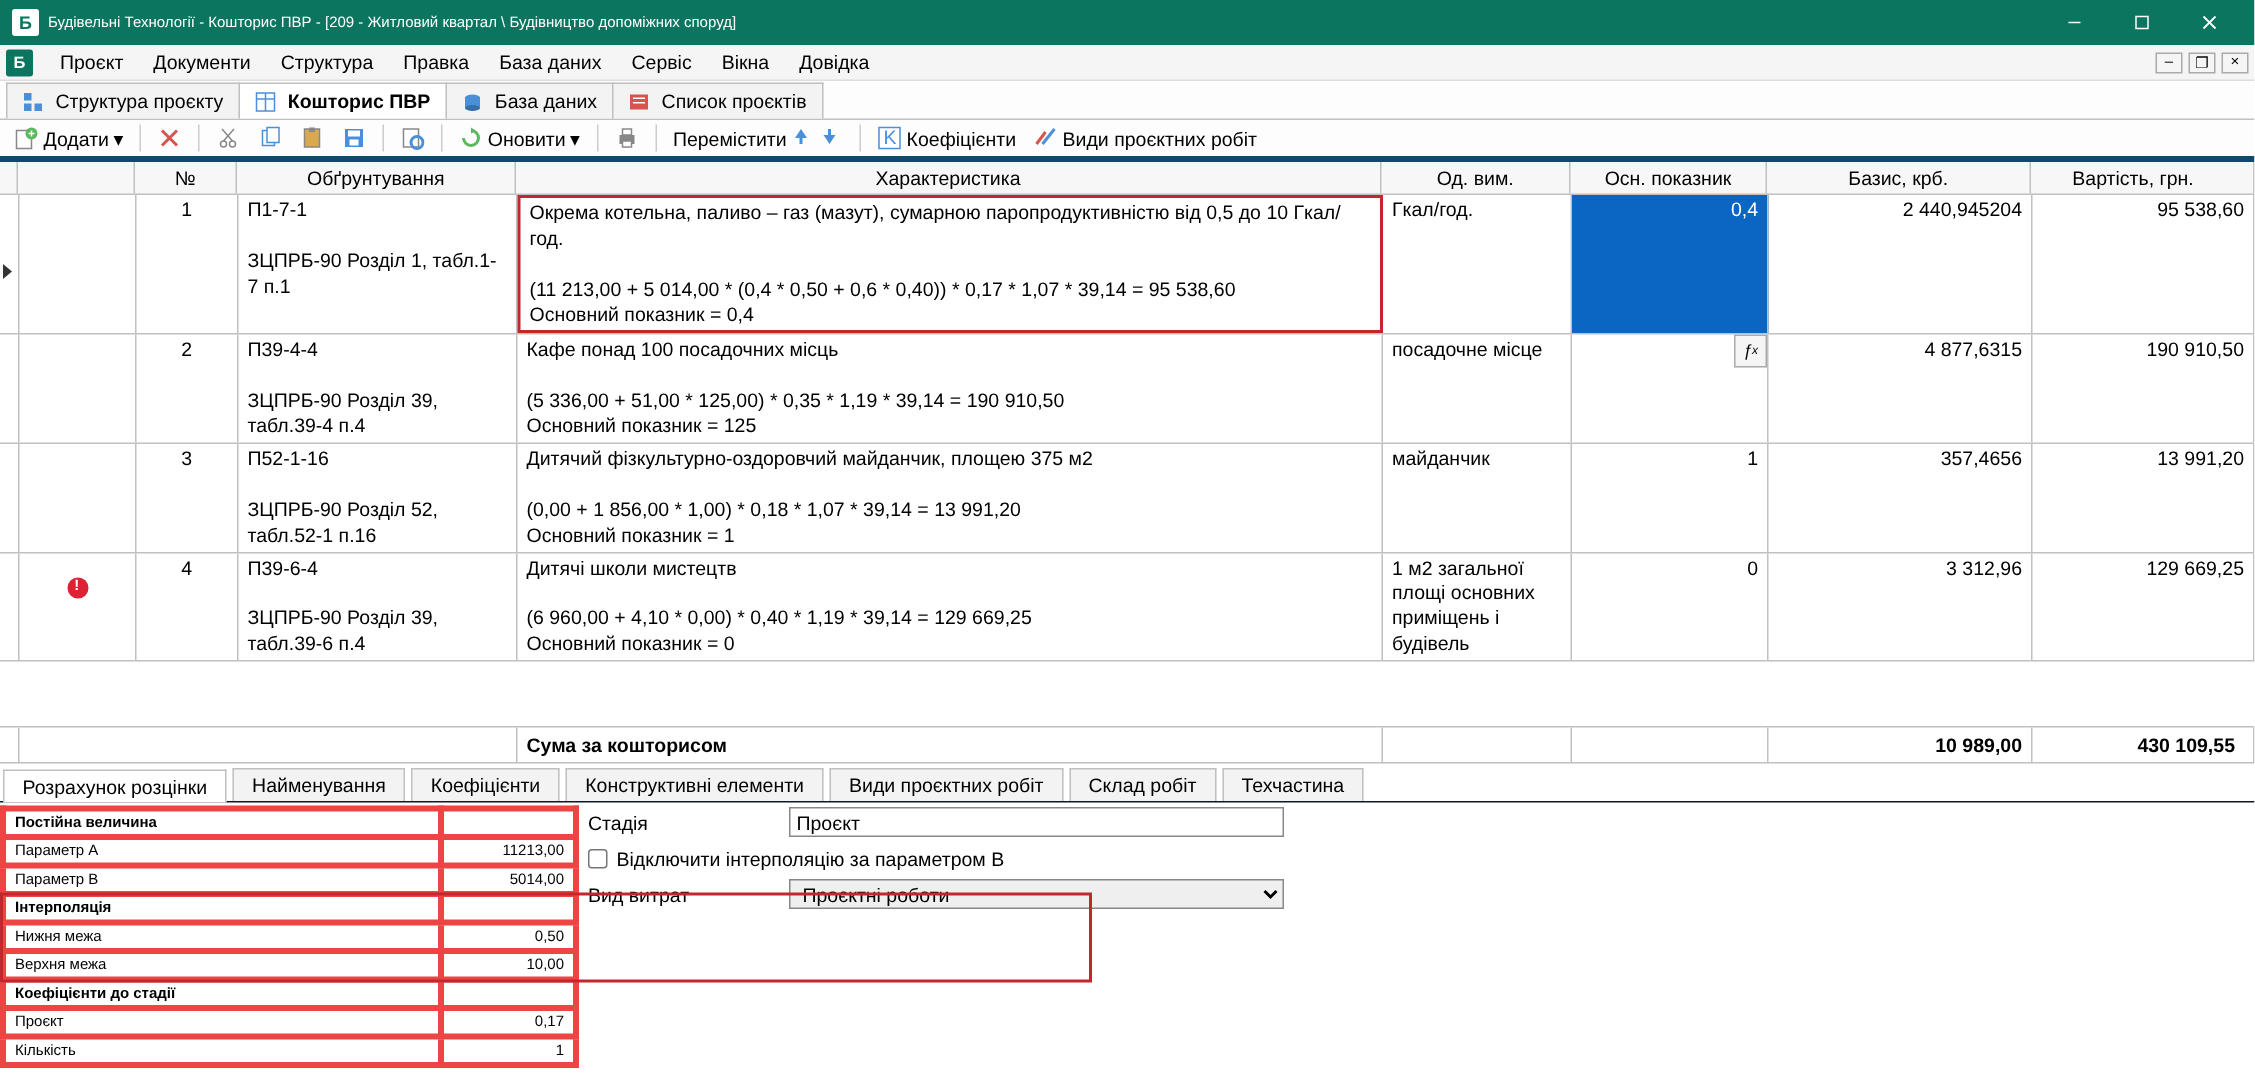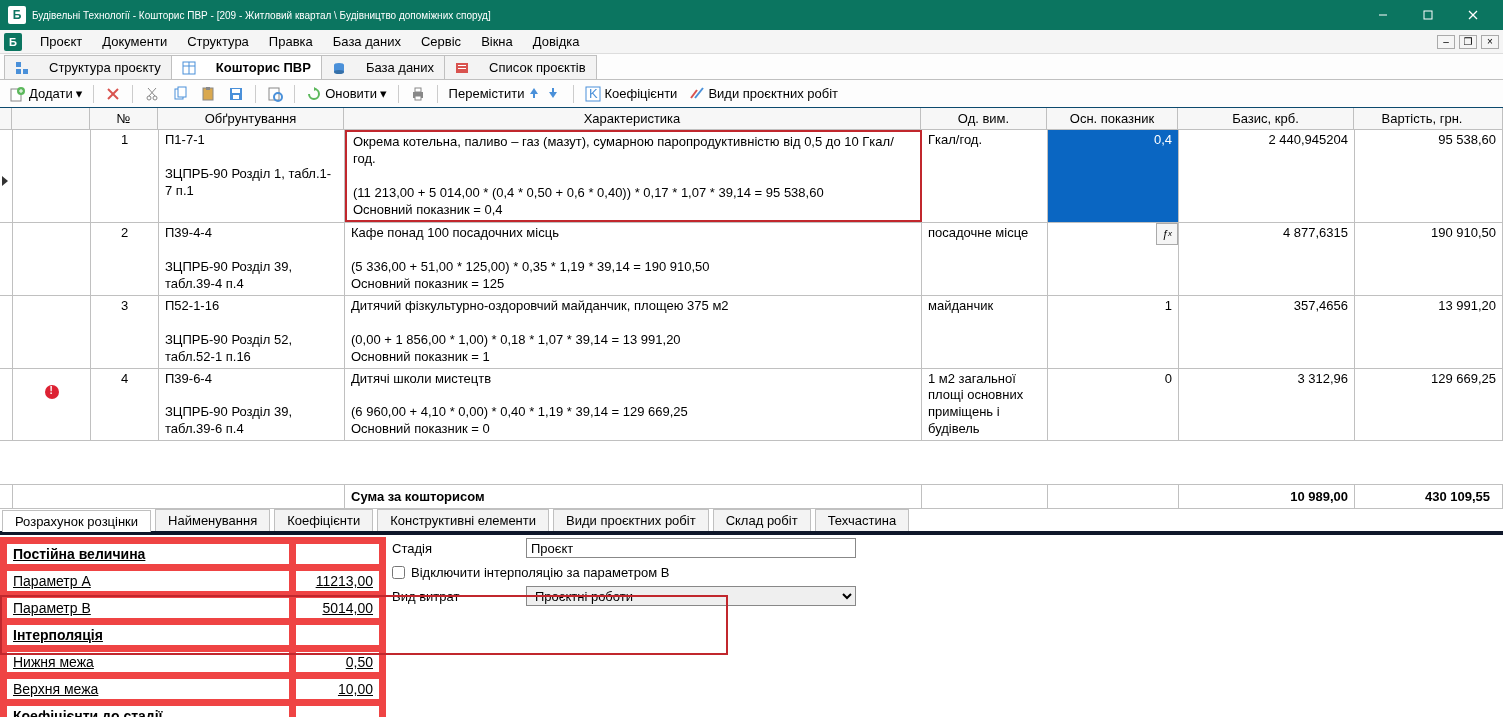--- a/index.html
+++ b/index.html
@@ -14,26 +14,26 @@
 
 
 .menubar { background: #f5f5f5; height: 24px; display: flex; align-items: center; padding: 0 4px; border-bottom: 1px solid #ddd; position: relative; }
 .menubar .m-icon { width: 18px; height: 18px; background: #0b7560; color: #fff; font-weight: bold; display: flex; align-items: center; justify-content: center; margin-right: 8px; font-size: 11px; border-radius: 2px; }
 .menubar .mitem { padding: 0 10px; height: 22px; display: flex; align-items: center; cursor: default; }
 .menubar .mdi-btns { position: absolute; right: 4px; display: flex; gap: 4px; }
 .menubar .mdi-btn { width: 18px; height: 14px; border: 1px solid #aaa; display: flex; align-items: center; justify-content: center; font-size: 10px; cursor: default; }
 
 
 .doctabs { height: 26px; display: flex; align-items: flex-end; padding: 0 4px; border-bottom: 1px solid #c0c0c0; background: #fdfdfd; gap: 0; }
-.doctab { height: 24px; padding: 0 10px; display: flex; align-items: center; border: 1px solid #c0c0c0; border-bottom: none; margin-right: -1px; background: #f3f3f3; gap: 20px; cursor: default; }
+.doctab { height: 24px; padding: 0 10px; display: flex; align-items: center; border: 1px solid #c0c0c0; border-bottom: none; margin-right: -1px; background: #f3f3f3; gap: 8px; cursor: default; }
 .doctab.active { background: #fff; font-weight: bold; position: relative; z-index: 2; }
 .doctab .t-icon { width: 14px; height: 14px; display: inline-block; }
 
 
-.toolbar { height: 28px; display: flex; align-items: center; padding: 0 6px; border-bottom: 1px solid #0c4a6e; gap: 4px; background: #fdfdfd; }
+.toolbar { height: 28px; display: flex; align-items: center; padding: 0 6px; border-bottom: 4px solid #0c4a6e; gap: 4px; background: #fdfdfd; }
 .tbtn { height: 22px; padding: 0 4px; display: flex; align-items: center; gap: 3px; cursor: default; }
 .tsep { width: 1px; height: 18px; background: #ccc; margin: 0 3px; }
 .ticon { width: 16px; height: 16px; display: inline-block; }
 
 
 .maintable { display: flex; flex-direction: column; }
 .thead { display: flex; height: 22px; border-bottom: 1px solid #c0c0c0; background: #f7f7f7; }
 .thead .th { border-right: 1px solid #c0c0c0; display: flex; align-items: center; justify-content: center; font-size: 13px; }
 .tbody .tr { display: flex; border-bottom: 1px solid #c0c0c0; }
 .tbody .td { border-right: 1px solid #c0c0c0; padding: 2px 6px; font-size: 13px; line-height: 1.3; }
@@ -56,29 +56,29 @@
 .warn-icon::after { content: "!"; color: #fff; font-size: 10px; font-weight: bold; position: absolute; left: 5px; top: -1px; }
 
 
 .spacer { height: 44px; border-bottom: 1px solid #c0c0c0; }
 
 
 .sumrow { display: flex; height: 24px; border-bottom: 1px solid #c0c0c0; }
 .sumrow .sc { border-right: 1px solid #c0c0c0; display: flex; align-items: center; padding: 0 6px; }
 
 
-.dtabs { height: 26px; display: flex; align-items: flex-end; border-bottom: 4px solid #0f172a; padding: 4px 2px 0; gap: 0; }
+.dtabs { height: 26px; display: flex; align-items: flex-end; border-bottom: 1px solid #0f172a; padding: 4px 2px 0; gap: 0; }
 .dtab { height: 22px; padding: 0 12px; display: flex; align-items: center; border: 1px solid #c0c0c0; border-bottom: none; margin-right: 4px; background: #f3f3f3; cursor: default; }
 .dtab.active { background: #fff; position: relative; top: 1px; }
 
 
 .detail { display: flex; padding: 2px 0 0 0; }
 .det-left { width: 386px; }
 .det-left table { border-collapse: collapse; width: 100%; }
-.det-left td { border: 7px solid #ef4444; padding: 2px 6px; height: 19px; font-size: 14px; text-decoration: underline; }
+.det-left td { border: 4px solid #ef4444; padding: 2px 6px; height: 19px; font-size: 10px; }
 .det-left td.val { text-align: right; width: 90px; }
 .det-left td.hdr { font-weight: bold; }
 .det-right { padding: 0 0 0 6px; }
 .det-right .row { display: flex; align-items: center; height: 22px; margin-bottom: 2px; }
 .det-right .lab { width: 134px; }
 .det-right select, .det-right input[type=text] { width: 330px; height: 20px; border: 1px solid #888; padding: 0 4px; font-size: 13px; }
 .det-right .chk-row { display: flex; align-items: center; gap: 6px; padding-left: 0; }
 .red-box-1 { position: absolute; border: 2px solid #c1272d; pointer-events: none; }
 
 

